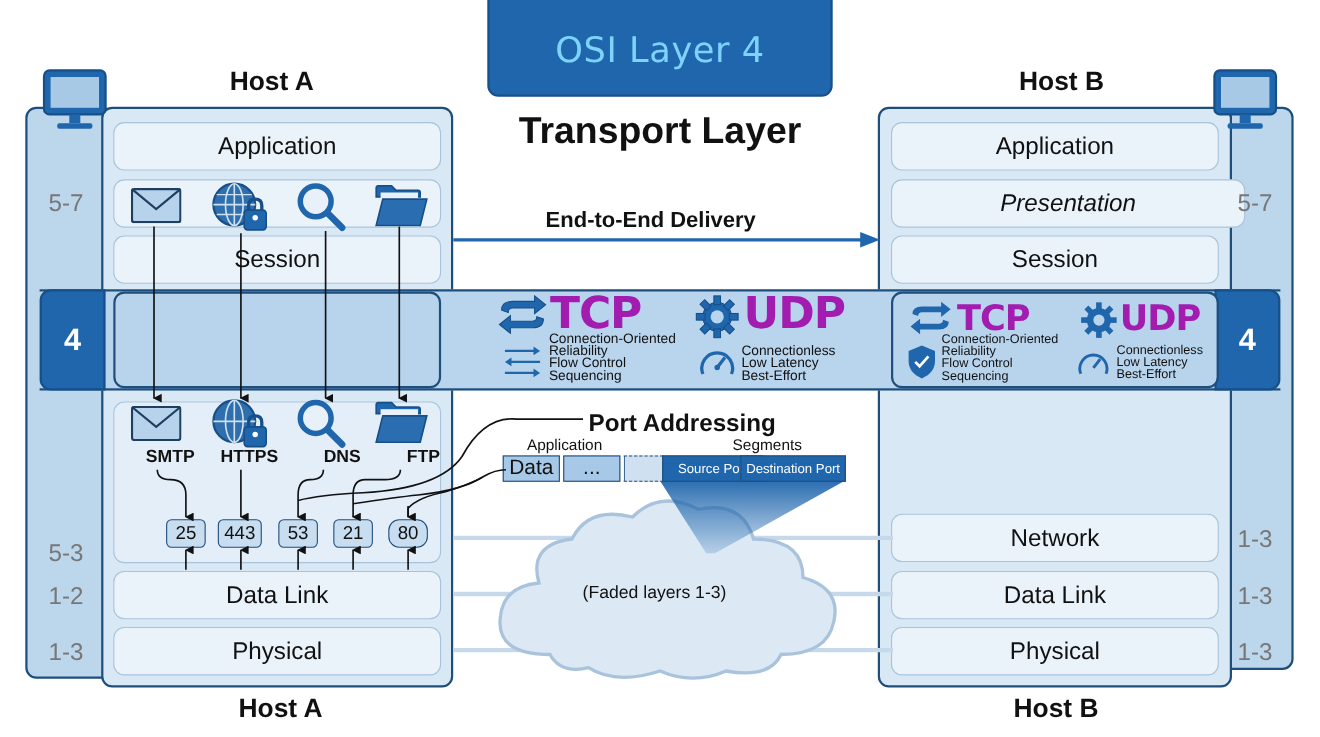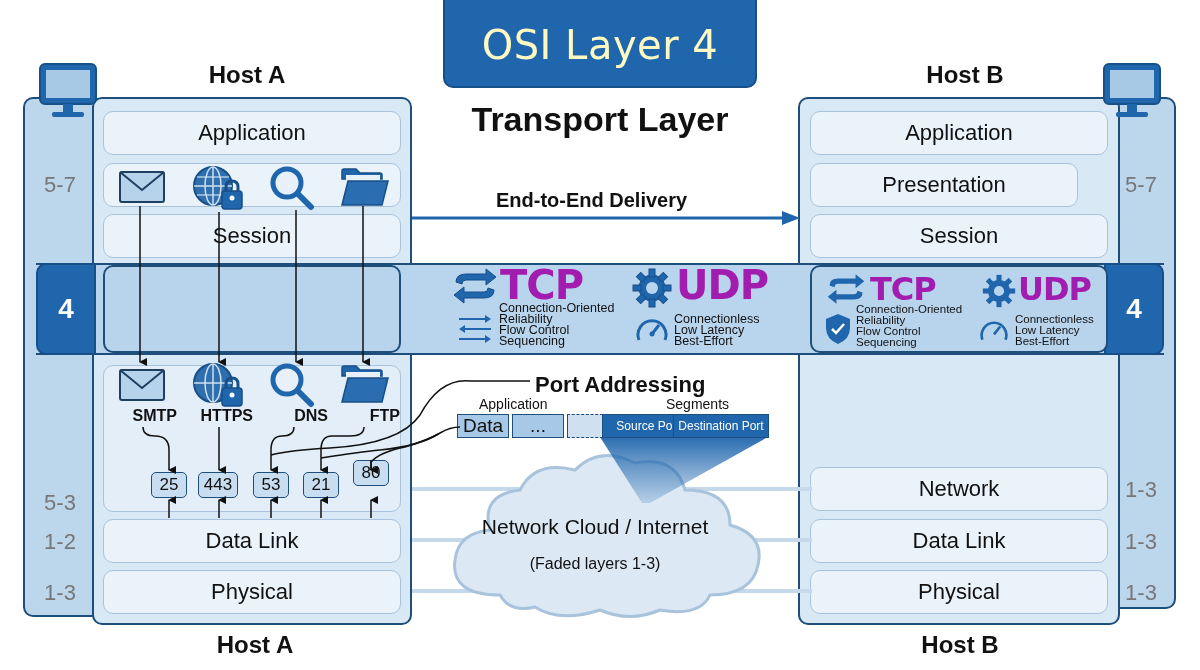--- a/index.html
+++ b/index.html
@@ -3,21 +3,21 @@
 <meta charset="utf-8">
 <style>
   * { box-sizing: border-box; margin: 0; padding: 0; }
   body { width: 1200px; height: 670px; background: #ffffff; position: relative; overflow: hidden;
          font-family: "Liberation Sans", "DejaVu Sans", sans-serif; color: #111; }
   .abs { position: absolute; }
 
   
   .title-box { left: 443px; top: -6px; width: 314px; height: 94px; background: #1f66ad;
     border: 2px solid #174f88; border-radius: 0 0 10px 10px; display: flex; align-items: center; justify-content: center; }
-  .title-box span { color: #fef9c3; font-size: 40px; font-family: "DejaVu Sans", sans-serif; letter-spacing: 0.5px; padding-top: 8px; }
+  .title-box span { color: #7dd3fc; font-size: 32px; font-family: "DejaVu Sans", sans-serif; letter-spacing: 0.5px; padding-top: 8px; }
   .subtitle { left: 420px; top: 100px; width: 360px; text-align: center; font-size: 34px; font-weight: bold; }
 
   .host-label { font-size: 24px; font-weight: bold; text-align: center; width: 200px; }
 
   
   .side-col { background: #bcd6ec; border: 2px solid #1e4e7c; border-radius: 10px; }
   .stack { background: #d9e8f5; border: 2px solid #1e4e7c; border-radius: 10px; }
   .layer { position: absolute; background: #eaf2fa; border: 1.5px solid #a9c3dc; border-radius: 10px;
     display: flex; align-items: center; justify-content: center; font-size: 22px; color: #111; }
   .nums { position: absolute; font-size: 22px; color: #777; text-align: center; width: 70px; }
@@ -84,21 +84,21 @@
 <div class="abs stack" style="left:798px;top:97px;width:322px;height:528px;"></div>
 
 <svg class="abs" style="left:1102px;top:62px;" width="62" height="58" viewBox="0 0 62 58">
   <rect x="2" y="2" width="56" height="40" rx="5" fill="#1f66ad" stroke="#174f88" stroke-width="2"></rect>
   <rect x="8" y="8" width="44" height="28" fill="#a8c9e6"></rect>
   <rect x="25" y="42" width="10" height="8" fill="#1f66ad"></rect>
   <rect x="14" y="50" width="32" height="5" rx="2" fill="#1f66ad"></rect>
 </svg>
 
 <div class="layer" style="left:810px;top:111px;width:298px;height:44px;">Application</div>
-<div class="layer" style="left:810px;top:163px;width:268px;height:44px;">Presentation</div>
+<div class="layer" style="left:810px;top:163px;width:322px;height:44px;font-style:italic;">Presentation</div>
 <div class="layer" style="left:810px;top:214px;width:298px;height:44px;">Session</div>
 <div class="layer" style="left:810px;top:467px;width:298px;height:44px;">Network</div>
 <div class="layer" style="left:810px;top:519px;width:298px;height:44px;">Data Link</div>
 <div class="layer" style="left:810px;top:570px;width:298px;height:44px;">Physical</div>
 
 <div class="nums" style="left:1106px;top:172px;">5-7</div>
 <div class="nums" style="left:1106px;top:477px;">1-3</div>
 <div class="nums" style="left:1106px;top:529px;">1-3</div>
 <div class="nums" style="left:1106px;top:580px;">1-3</div>
 
@@ -214,21 +214,20 @@
 <svg class="abs" style="left:600px;top:437px;" width="170" height="70">
   <defs>
     <linearGradient id="beam" x1="0" y1="0" x2="0" y2="1">
       <stop offset="0" stop-color="#1f66ad" stop-opacity="0.95"></stop>
       <stop offset="1" stop-color="#1f66ad" stop-opacity="0.2"></stop>
     </linearGradient>
   </defs>
   <polygon points="0,0 168,0 50,66 42,66" fill="url(#beam)"></polygon>
 </svg>
 <div class="cloud-text">
-  <div style="font-size:21px;">Network Cloud / Internet</div>
   <div style="font-size:16px;margin-top:16px;">(Faded layers 1-3)</div>
 </div>
 
 <div class="abs" style="left:535px;top:372px;font-size:22px;font-weight:bold;">Port Addressing</div>
 <div class="small-lbl" style="left:479px;top:396px;">Application</div>
 <div class="small-lbl" style="left:666px;top:396px;">Segments</div>
 <div class="seg light" style="left:457px;top:414px;width:52px;">Data</div>
 <div class="seg light" style="left:512px;top:414px;width:52px;">...</div>
 <div class="seg dashed" style="left:567px;top:414px;width:36px;"></div>
 <div class="seg dark" style="left:602px;top:414px;width:92px;">Source Port</div>
@@ -284,21 +283,21 @@
 
 <div class="app-label" style="left:107px;top:407px;">SMTP</div>
 <div class="app-label" style="left:183px;top:407px;">HTTPS</div>
 <div class="app-label" style="left:258px;top:407px;">DNS</div>
 <div class="app-label" style="left:330px;top:407px;">FTP</div>
 
 <div class="port-box" style="left:151px;top:472px;">25</div>
 <div class="port-box" style="left:198px;top:472px;width:40px;">443</div>
 <div class="port-box" style="left:253px;top:472px;">53</div>
 <div class="port-box" style="left:303px;top:472px;">21</div>
-<div class="port-box" style="left:353px;top:460px;">80</div>
+<div class="port-box" style="left:353px;top:472px;border-radius:10px;">80</div>
 
 <svg class="abs" style="left:0;top:0;pointer-events:none;" width="1200" height="670">
   <defs>
     <marker id="ah" markerWidth="8" markerHeight="8" refX="4" refY="7" orient="auto" markerUnits="userSpaceOnUse">
       <path d="M0,0 L8,0 L4,8 Z" fill="#111"></path>
     </marker>
     <marker id="au" markerWidth="8" markerHeight="8" refX="4" refY="1" orient="auto" markerUnits="userSpaceOnUse">
       <path d="M0,8 L8,8 L4,0 Z" fill="#111"></path>
     </marker>
   </defs>

